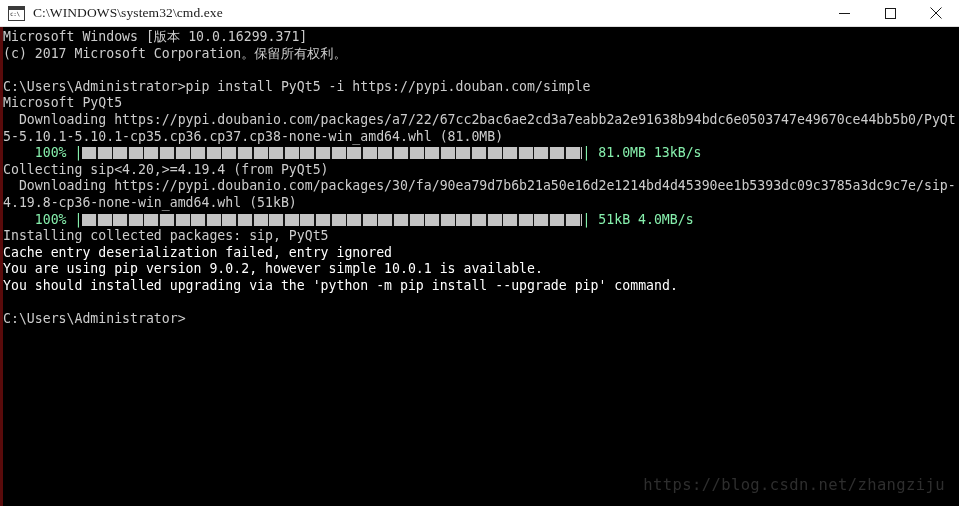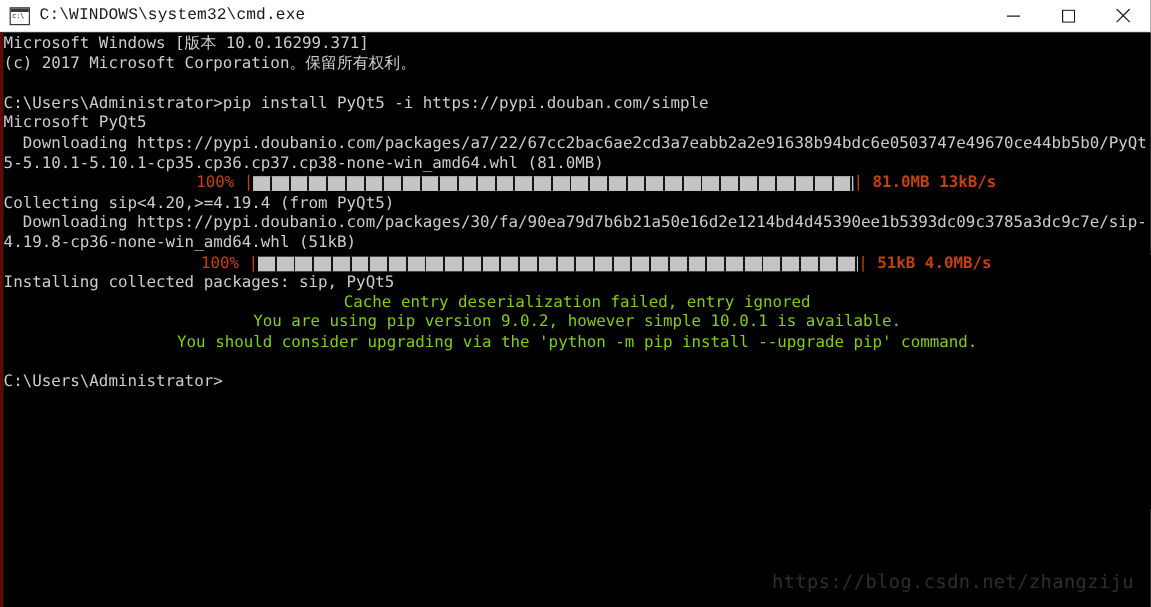--- a/index.html
+++ b/index.html
@@ -53,21 +53,21 @@
     position: absolute;
     left: 1px;
     top: 3px;
     font-family: "DejaVu Sans Mono", monospace;
     font-size: 6px;
     line-height: 8px;
     color: #2b2b2b;
     letter-spacing: -0.3px;
   }
   .title-text {
-    font-family: Liberation Mono, monospace;
+    font-family: Liberation Serif, serif;
     font-size: 13.5px;
     color: #1a1a1a;
     white-space: nowrap;
     letter-spacing: 0.1px;
   }
   .win-controls {
     margin-left: auto;
     display: flex;
     height: 27px;
     align-items: stretch;
@@ -107,52 +107,51 @@
   .line {
     font-family: "DejaVu Sans Mono", monospace;
     font-size: 13.2px;
     line-height: 16.6px;
     height: 16.6px;
     color: #cccccc;
     white-space: pre;
     letter-spacing: 0px;
     overflow: hidden;
   }
-  .line.warn { color: #84cc16; text-align: center; }
+  .line.warn { color: #ffffff; }
   .line.blank { color: transparent; }
 
   
   .progress-row {
     font-family: "DejaVu Sans Mono", monospace;
     font-size: 13.2px;
     line-height: 16.6px;
     height: 16.6px;
-    color: #c2410c;
+    color: #86efac;
     white-space: pre;
     display: flex;
     align-items: center;
     overflow: hidden;
-    justify-content: center;
   }
   .pb-pct { white-space: pre; }
   .pb-pipe { white-space: pre; }
   .pb-fill {
     display: inline-block;
     height: 12px;
     background: #c4c4c4;
     background-image: repeating-linear-gradient(
       to right,
       #c4c4c4 0px,
       #c4c4c4 14px,
       #141414 14px,
       #141414 15.6px
     );
     vertical-align: middle;
   }
-  .pb-tail { white-space: pre; font-weight: bold; }
+  .pb-tail { white-space: pre; }
 
   
   .watermark {
     position: absolute;
     right: 14px;
     bottom: 12px;
     font-family: "DejaVu Sans Mono", monospace;
     font-size: 15.5px;
     color: #2e2e2e;
     letter-spacing: 0.4px;
@@ -198,20 +197,20 @@
         <div class="line">  Downloading https://pypi.doubanio.com/packages/a7/22/67cc2bac6ae2cd3a7eabb2a2e91638b94bdc6e0503747e49670ce44bb5b0/PyQt</div>
         <div class="line">5-5.10.1-5.10.1-cp35.cp36.cp37.cp38-none-win_amd64.whl (81.0MB)</div>
         <div class="progress-row"><span class="pb-pct">    100% </span><span class="pb-pipe">|</span><span class="pb-fill" style="width: 500px;"></span><span class="pb-pipe">|</span><span class="pb-tail"> 81.0MB 13kB/s</span></div>
         <div class="line">Collecting sip&lt;4.20,&gt;=4.19.4 (from PyQt5)</div>
         <div class="line">  Downloading https://pypi.doubanio.com/packages/30/fa/90ea79d7b6b21a50e16d2e1214bd4d45390ee1b5393dc09c3785a3dc9c7e/sip-</div>
         <div class="line">4.19.8-cp36-none-win_amd64.whl (51kB)</div>
         <div class="progress-row"><span class="pb-pct">    100% </span><span class="pb-pipe">|</span><span class="pb-fill" style="width: 500px;"></span><span class="pb-pipe">|</span><span class="pb-tail"> 51kB 4.0MB/s</span></div>
         <div class="line">Installing collected packages: sip, PyQt5</div>
         <div class="line warn">Cache entry deserialization failed, entry ignored</div>
         <div class="line warn">You are using pip version 9.0.2, however simple 10.0.1 is available.</div>
-        <div class="line warn">You should consider upgrading via the 'python -m pip install --upgrade pip' command.</div>
+        <div class="line warn">You should installed upgrading via the 'python -m pip install --upgrade pip' command.</div>
         <div class="line blank"> </div>
         <div class="line">C:\Users\Administrator&gt;</div>
       </div>
     <div class="watermark">https://blog.csdn.net/zhangziju</div>
   </div>
 
 </div>
 
 </body></html>

